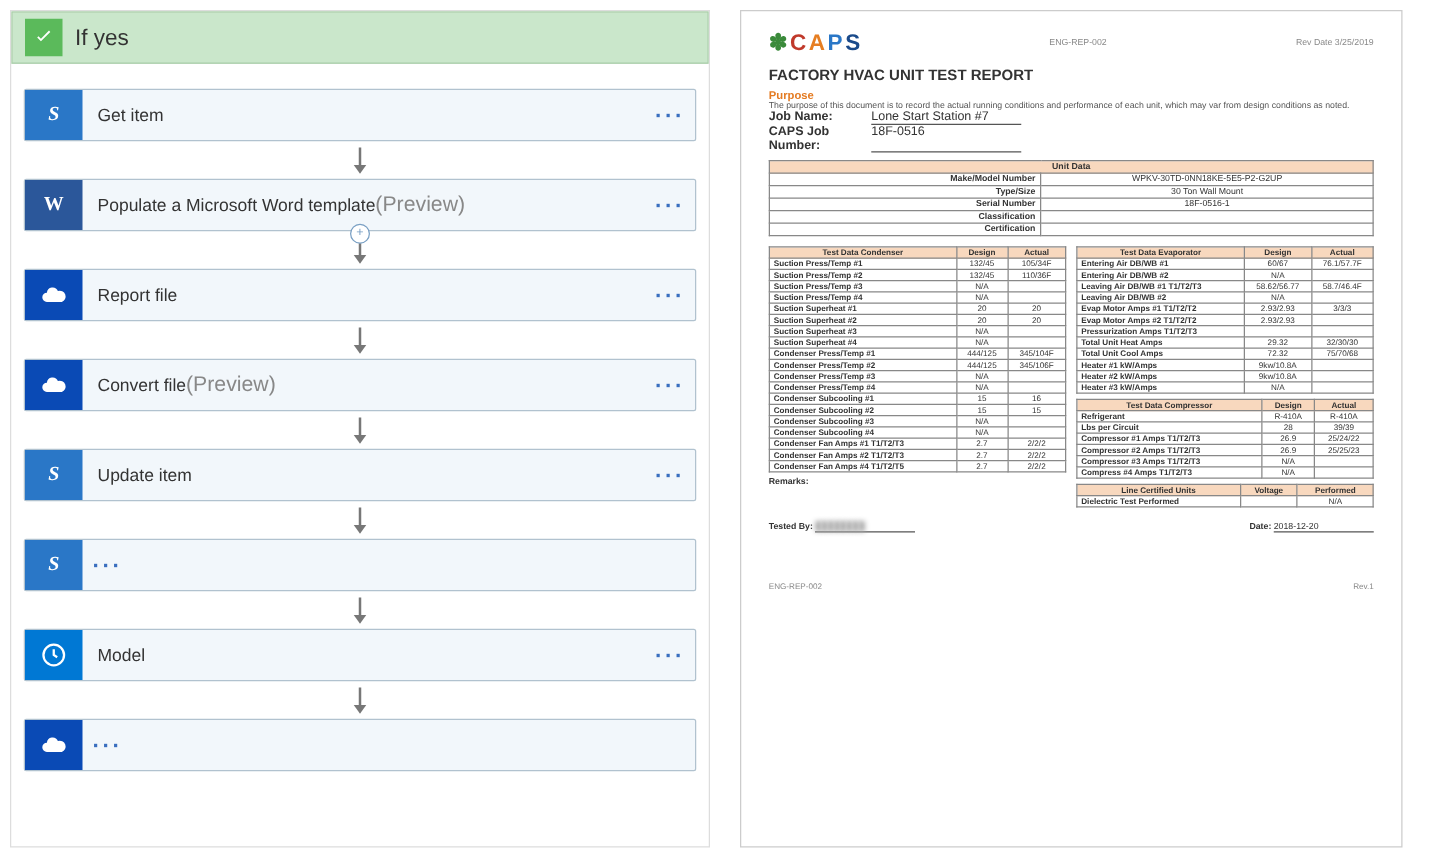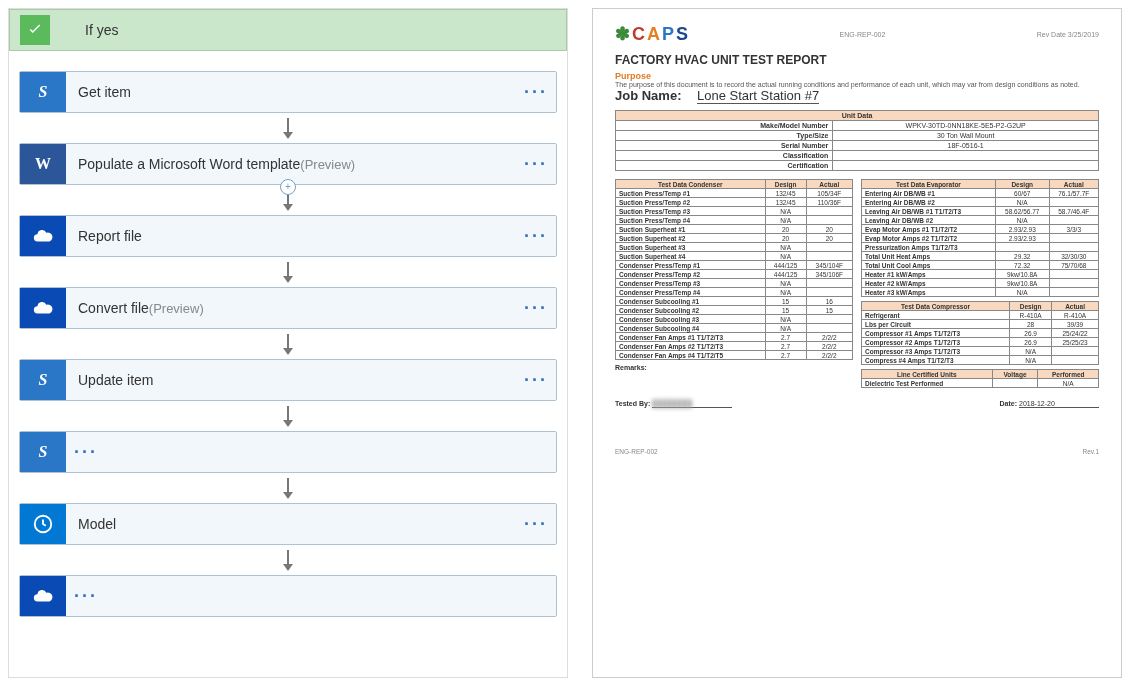--- a/index.html
+++ b/index.html
@@ -44,21 +44,21 @@
     padding: 0 10px;
     margin: 0 -10px;
   }
   .flow-header .check {
     width: 30px; height: 30px;
     background: #5bba5b;
     display: flex; align-items: center; justify-content: center;
     margin-right: 10px;
     color: #fff;
   }
-  .flow-header .title { font-size: 14px; color: #333; margin-left: 25px; }
+  .flow-header .title { font-size: 18px; color: #333; }
 
   .flow-steps { padding-top: 20px; }
   .flow-card {
     display: flex;
     align-items: center;
     height: 42px;
     background: var(--card-bg);
     border: 1px solid var(--flow-border);
     border-radius: 2px;
     cursor: pointer;
@@ -74,21 +74,21 @@
   .ic-sp   { background: var(--icon-sp); }
   .ic-word { background: var(--icon-word); }
   .ic-od   { background: var(--icon-onedrive); }
   .ic-delay{ background: var(--icon-delay); }
   .flow-card .label {
     flex: 1;
     padding: 0 12px;
     font-size: 14px;
     color: #333;
   }
-  .preview-tag { color: #888; font-size: 13px; }
+  .preview-tag { color: #888; font-size: 17px; }
   .card-menu {
     width: 40px; text-align: center;
     color: #3a6fbf; font-size: 18px; letter-spacing: 2px;
     font-weight: bold;
   }
   .flow-arrow {
     display: flex;
     flex-direction: column;
     align-items: center;
     justify-content: center;
@@ -143,21 +143,21 @@
   }
   .logo .gear { color: #3a8a3a; }
   .logo .c { color: #c0392b; }
   .logo .a { color: #e67e22; }
   .logo .p { color: #2a77c7; }
   .logo .s { color: #1a4a8a; }
   .doc-title { font-size: 12px; font-weight: 800; margin-top: 8px; }
   .sect-head { color: var(--doc-orange); font-weight: 700; font-size: 9px; margin-top: 4px; }
   .purpose-text { font-size: 7px; color: #555; }
 
-  .kv { display: flex; gap: 10px; font-size: 13px; }
+  .kv { display: flex; gap: 10px; font-size: 10px; }
   .kv .k { font-weight: 700; width: 72px; }
   .kv .v { border-bottom: 0.5px solid #555; min-width: 120px; }
 
   table.unit {
     width: 100%; border-collapse: collapse; margin-top: 6px;
     font-size: 7px;
   }
   table.unit th, table.unit td { border: 0.5px solid var(--doc-border); padding: 1px 4px; }
   table.unit .hdr { background: var(--doc-peach); font-weight: 700; text-align: center; }
   table.unit .lab { font-weight: 700; text-align: right; width: 45%; }
@@ -295,20 +295,24 @@
   </div>
 
   <div class="doc-title">FACTORY HVAC UNIT TEST REPORT</div>
   <div class="sect-head">Purpose</div>
   <div class="purpose-text">The purpose of this document is to record the actual running conditions and performance of each unit, which may var from design conditions as noted.</div>
 
   <div class="kv">
     <span class="k">Job Name:</span>
     <span class="v">Lone Start Station #7</span>
   </div>
+  <div class="kv">
+    <span class="k">CAPS Job Number:</span>
+    <span class="v">18F-0516</span>
+  </div>
 
   <table class="unit">
     <tbody>
         <tr>
           <td class="hdr" colspan="2">Unit Data</td>
         </tr>
     </tbody>
       <tbody id="unit-rows">
         <tr>
           <td class="lab">Make/Model Number</td>

